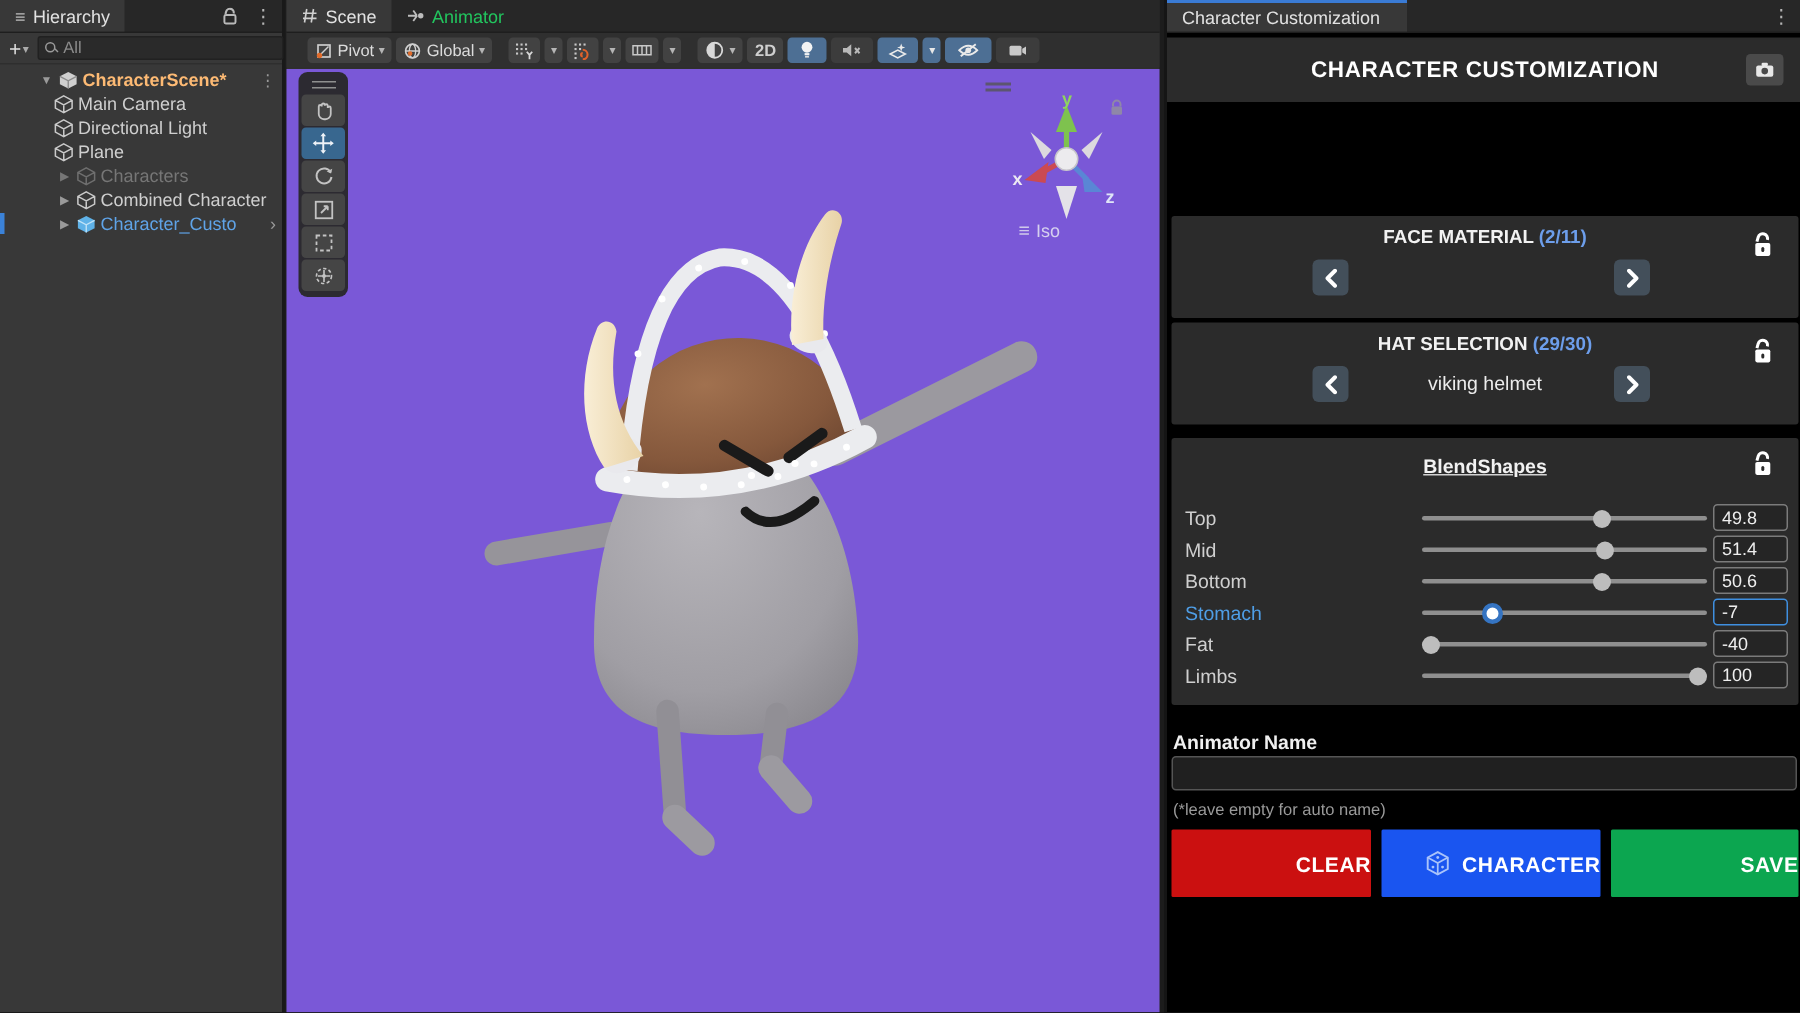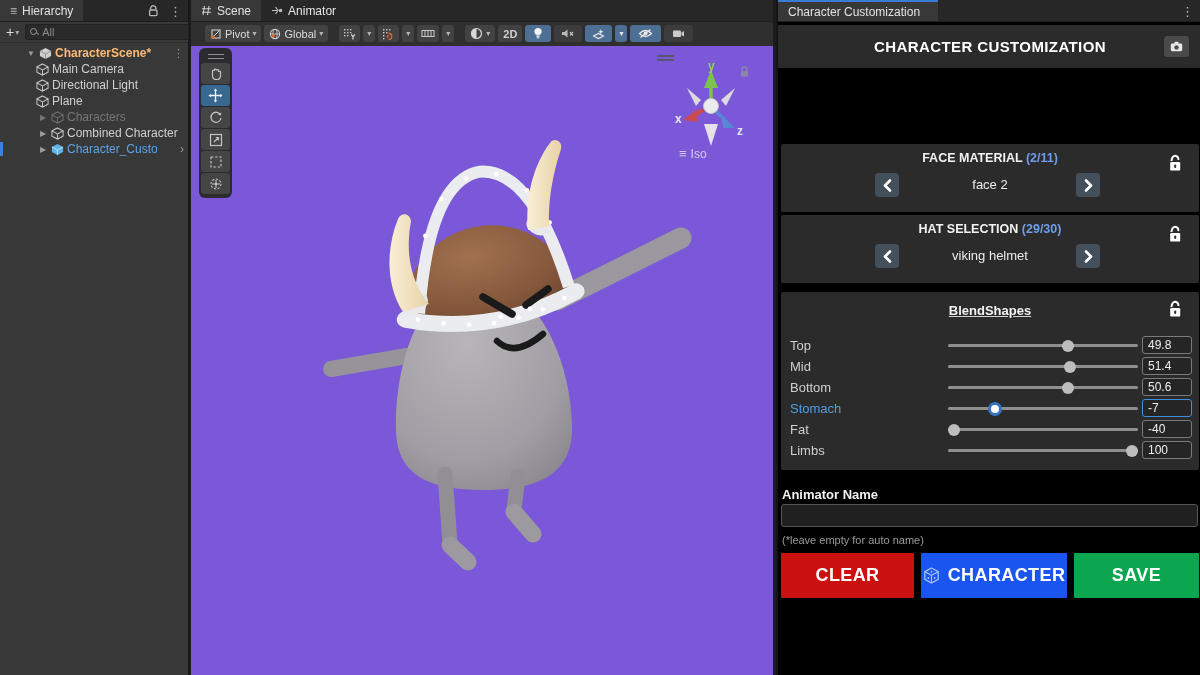--- a/index.html
+++ b/index.html
@@ -4,21 +4,21 @@
 <style>
   * { margin:0; padding:0; box-sizing:border-box; }
   html,body { background:#111; }
   .app {
     position:relative; width:1200px; height:675px; overflow:hidden;
     background:#1c1c1c; font-family:"Liberation Sans","DejaVu Sans",sans-serif;
     color:#d2d2d2; font-size:12px; -webkit-font-smoothing:antialiased;
   }
   
   .tabbar { height:22px; background:#272727; display:flex; align-items:stretch; border-bottom:1px solid #1e1e1e; position:relative; }
-  .tab { display:flex; align-items:center; gap:5px; padding:0 10px; color:#e5e5e5; font-size:12px; }
+  .tab { display:flex; align-items:center; gap:5px; padding:0 10px; color:#22c55e; font-size:12px; }
   .tab.active { background:#383838; color:#e2e2e2; }
   .kebab { color:#b5b5b5; font-size:13px; padding:0 4px; }
   .vsep { width:1px; background:#4a4a4a; margin:4px 2px; }
   svg { display:block; }
 
   
   .hierarchy { position:absolute; left:0; top:0; width:190px; height:675px; background:#383838; border-right:2px solid #191919; }
   .tabbar-right { position:absolute; right:2px; top:0; height:22px; display:flex; align-items:center; gap:6px; }
   .h-toolbar { height:21px; background:#383838; border-bottom:1px solid #2e2e2e; display:flex; align-items:center; padding:0 4px; gap:4px; }
   .plusbtn { display:flex; align-items:center; color:#dedede; font-size:14px; padding:0 2px; }
@@ -87,21 +87,21 @@
   .slider .thumb { position:absolute; top:4.5px; width:12px; height:12px; border-radius:50%; background:#bdbdbd; }
   .bs-row.active .thumb { width:14px; height:14px; top:3.5px; background:#fff; border:3.5px solid #3574c2; }
   .bs-val { position:absolute; left:361px; top:1px; width:50px; }
   .bs-val input { width:50px; height:18px; background:#252525; border:1px solid #7b7b7b; border-radius:3px; color:#eee; font-size:12px; padding:0 5px; font-family:inherit; outline:none; }
   .bs-row.active .bs-val input { border-color:#3f8fe0; }
 
   .name-label { position:absolute; left:4px; top:487px; font-size:13px; font-weight:bold; color:#f0f0f0; }
   .name-input { position:absolute; left:3px; top:504px; width:417px; height:23px; background:#202020; border:1px solid #555; border-radius:3px; color:#ddd; padding:0 6px; font-family:inherit; outline:none; }
   .note { position:absolute; left:4px; top:534px; font-size:11px; color:#9a9a9a; }
   .btn-row { position:absolute; left:3px; top:553px; width:418px; height:45px; display:flex; gap:7px; }
-  .pbtn { height:45px; display:flex; align-items:center; justify-content:center; gap:8px; color:#fff; font-weight:bold; font-size:18px; letter-spacing:.4px; border-radius:1px; }
+  .pbtn { height:45px; display:flex; align-items:center; justify-content:flex-end; gap:8px; color:#fff; font-weight:bold; font-size:14px; letter-spacing:.4px; border-radius:1px; }
   .pbtn.clear { width:133px; } .pbtn.rand { width:146px; } .pbtn.save { flex:1; }
 </style>
 </head>
 <body>
 
 <div class="app">
 
   <section class="hierarchy">
     <div class="tabbar">
       <div class="tab active">
@@ -474,21 +474,20 @@
 
 
     <div class="card" style="top:144px;height:68px;">
       <div class="sel-title"><span>FACE MATERIAL</span> <span class="count">(2/11)</span></div>
       <div class="sel-value-row">
         <div class="navbtn prev">
             <svg width="9" height="13" viewBox="0 0 9 13">
               <polyline points="7,1.5 2,6.5 7,11.5" fill="none" stroke="#fff" stroke-width="2.6" stroke-linecap="round" stroke-linejoin="round"></polyline>
             </svg>
           </div>
-        <div class="sel-value">face 2</div>
         <div class="navbtn next">
             <svg width="9" height="13" viewBox="0 0 9 13">
               <polyline points="2,1.5 7,6.5 2,11.5" fill="none" stroke="#fff" stroke-width="2.6" stroke-linecap="round" stroke-linejoin="round"></polyline>
             </svg>
           </div>
       </div>
       <svg class="lock" width="16" height="19" viewBox="0 0 16 19">
           <path d="M5 8 V5 a3.2 3.2 0 0 1 6.4 0" fill="none" stroke="#fff" stroke-width="2" transform="rotate(16 8 5)"></path>
           <rect x="3.2" y="8" width="10" height="8.6" rx="1.2" fill="#fff"></rect>
           <rect x="7.2" y="10.6" width="2" height="3.4" rx="1" fill="#2b2b2b"></rect>

